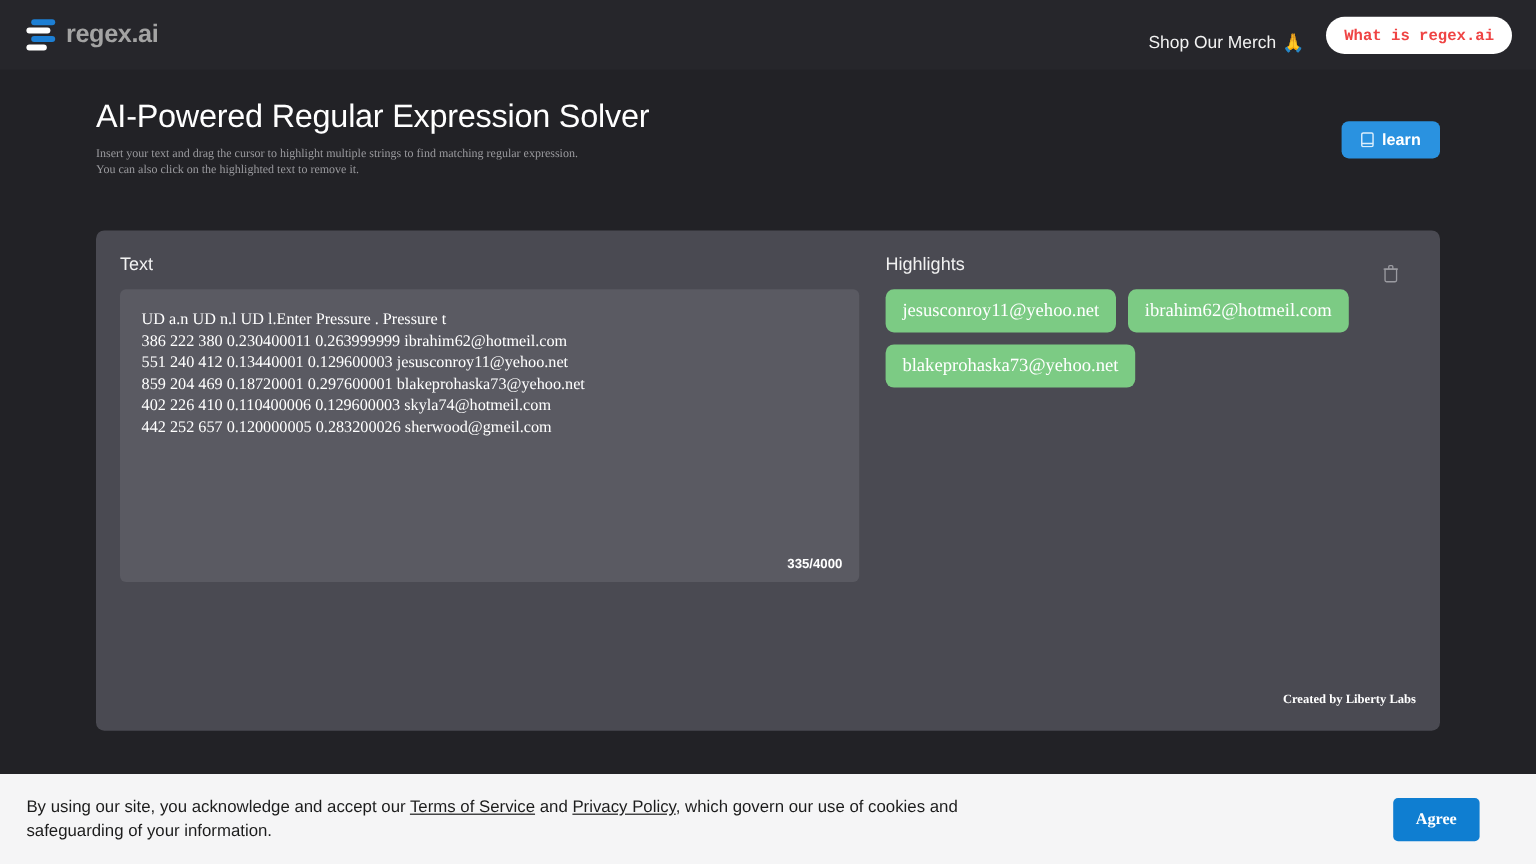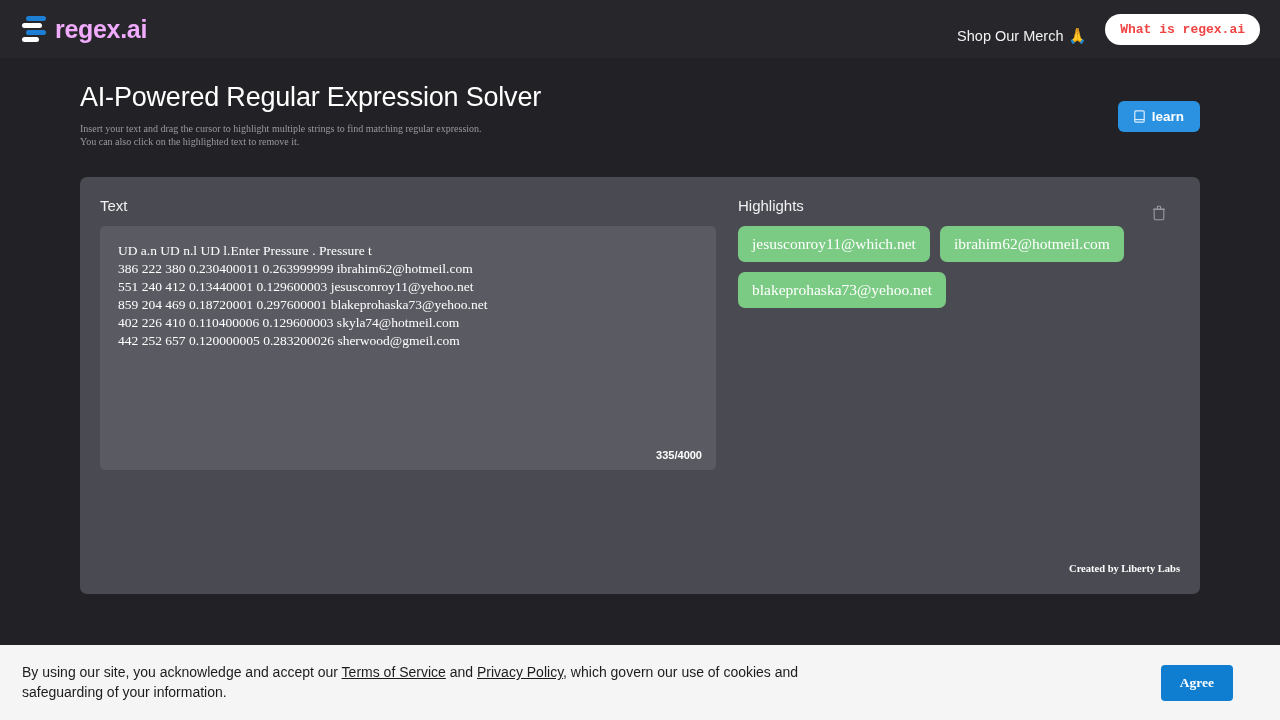--- a/index.html
+++ b/index.html
@@ -24,22 +24,22 @@
     width: 24px; height: 26px;
     display: flex; flex-direction: column;
     justify-content: center; gap: 2px;
   }
   .bar { height: 6px; border-radius: 3px; }
   .bar-1 { width: 20px; margin-left: 4px; background: #1d7fd4; }
   .bar-2 { width: 20px; margin-left: 0px;  background: #ffffff; }
   .bar-3 { width: 20px; margin-left: 4px; background: #1d7fd4; }
   .bar-4 { width: 17px; margin-left: 0px;  background: #ffffff; }
   .brand-name {
-    color: #f0abfc;
-    font-size: 25px;
+    color: #a3a3a3;
+    font-size: 21px;
     font-weight: 700;
     letter-spacing: -0.3px;
   }
   .nav-right { display: flex; align-items: flex-end; gap: 18px; }
   .merch-link {
     color: #f2f2f2;
     font-size: 14.5px;
     display: flex; align-items: center; gap: 5px;
     cursor: pointer;
   }
@@ -89,21 +89,21 @@
     padding: 8px 16px;
     display: flex; align-items: center; gap: 7px;
     cursor: pointer;
     margin-top: 5px;
     font-family: "Liberation Sans", sans-serif;
   }
   .book-ico { width: 11px; height: 13px; display:block; }
 
   
   .card {
-    margin: 29px 80px 0 80px;
+    margin: 44px 80px 0 80px;
     background: #4a4a52;
     border-radius: 7px;
     height: 417px;
     display: flex;
     padding: 20px;
     position: relative;
   }
   .col-left { width: 638px; padding-right: 22px; }
   .col-right { flex: 1; position: relative; }
 
@@ -281,21 +281,21 @@
           <span>
             <svg class="trash-ico" viewBox="0 0 14 16" fill="none" stroke="#9b9ba1" stroke-width="1.1">
               <path d="M2.2 4.2 h9.6 v9.4 a1.2 1.2 0 0 1 -1.2 1.2 h-7.2 a1.2 1.2 0 0 1 -1.2 -1.2 z"></path>
               <line x1="1" y1="4.2" x2="13" y2="4.2"></line>
               <path d="M5.3 4.2 v-2 a0.9 0.9 0 0 1 0.9 -0.9 h1.6 a0.9 0.9 0 0 1 0.9 0.9 v2"></path>
             </svg>
           </span>
         </button>
       </div>
       <div class="chips">
-        <button class="chip">jesusconroy11@which.net</button>
+        <button class="chip">jesusconroy11@yehoo.net</button>
         <button class="chip">ibrahim62@hotmeil.com</button>
         <button class="chip">blakeprohaska73@yehoo.net</button>
       </div>
       <div class="credit">Created by Liberty Labs</div>
     </div>
 
   </div>
 
   <button class="submit-btn"></button>
 </div>

